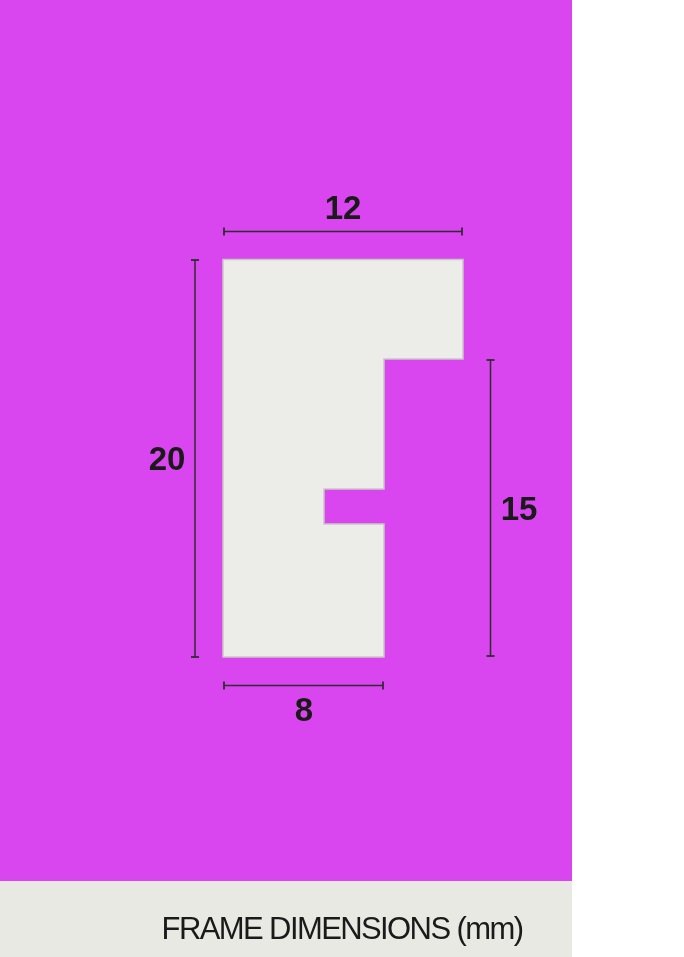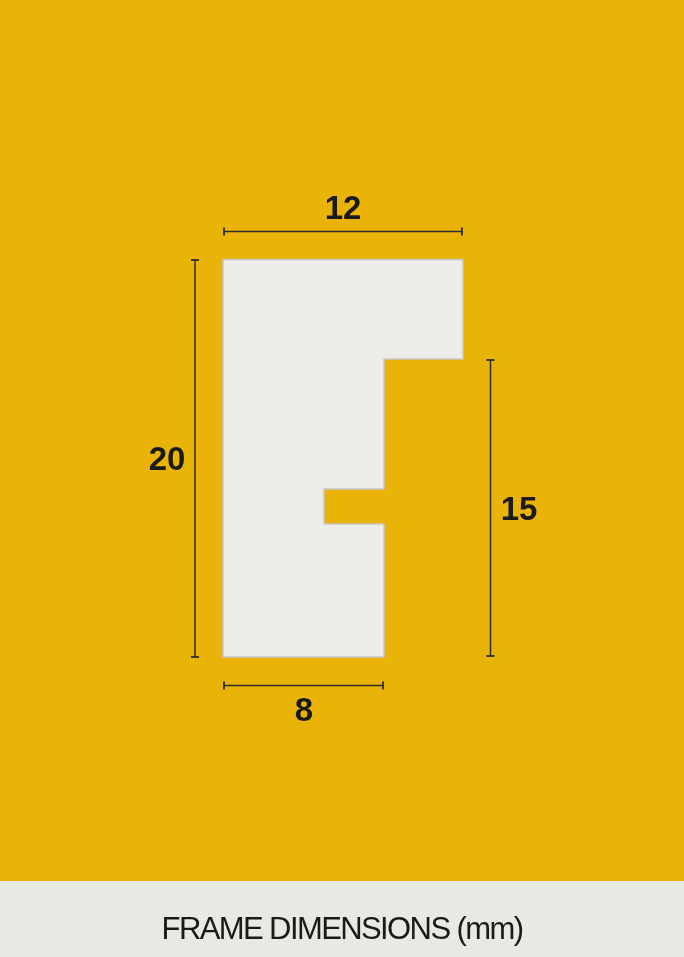--- a/index.html
+++ b/index.html
@@ -1,16 +1,16 @@
 <!DOCTYPE html>
 <html><head>
 <meta charset="utf-8">
 <style>
   html,body{margin:0;padding:0;background:#ffffff;}
-  .page{position:relative;width:684px;height:957px;background:#eab308;overflow:hidden;
+  .page{position:relative;width:572px;height:957px;background:#d946ef;overflow:hidden;
         font-family:"Liberation Sans", sans-serif;}
   svg text{font-family:"Liberation Sans", sans-serif;}
 </style>
 </head>
 <body>
 <div class="page">
 
 <svg width="684" height="957" viewBox="0 0 684 957">
 
   <path d="M223,259.5 L463,259.5 L463,359 L384,359 L384,489 L324,489 L324,524 L384,524 L384,657 L223,657 Z" fill="#ECECE8" stroke="#C7C7C3" stroke-width="1.5"></path>

